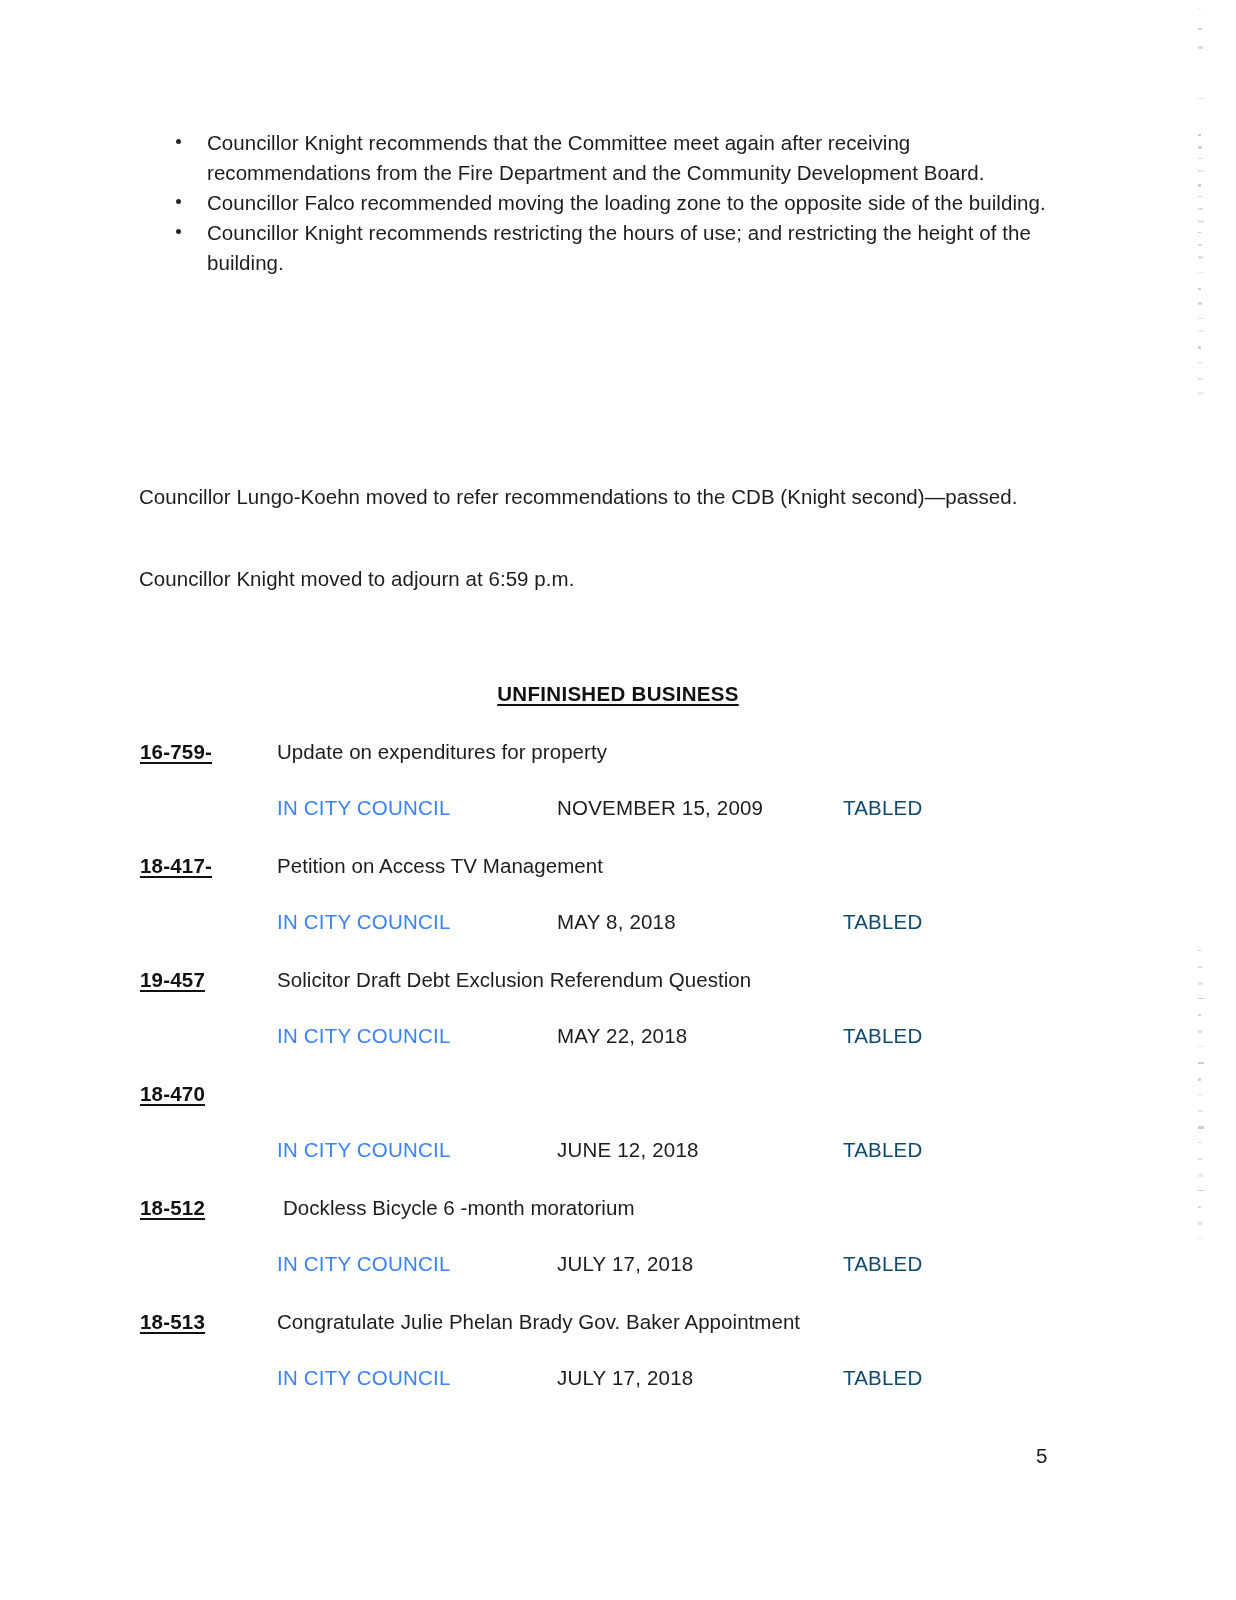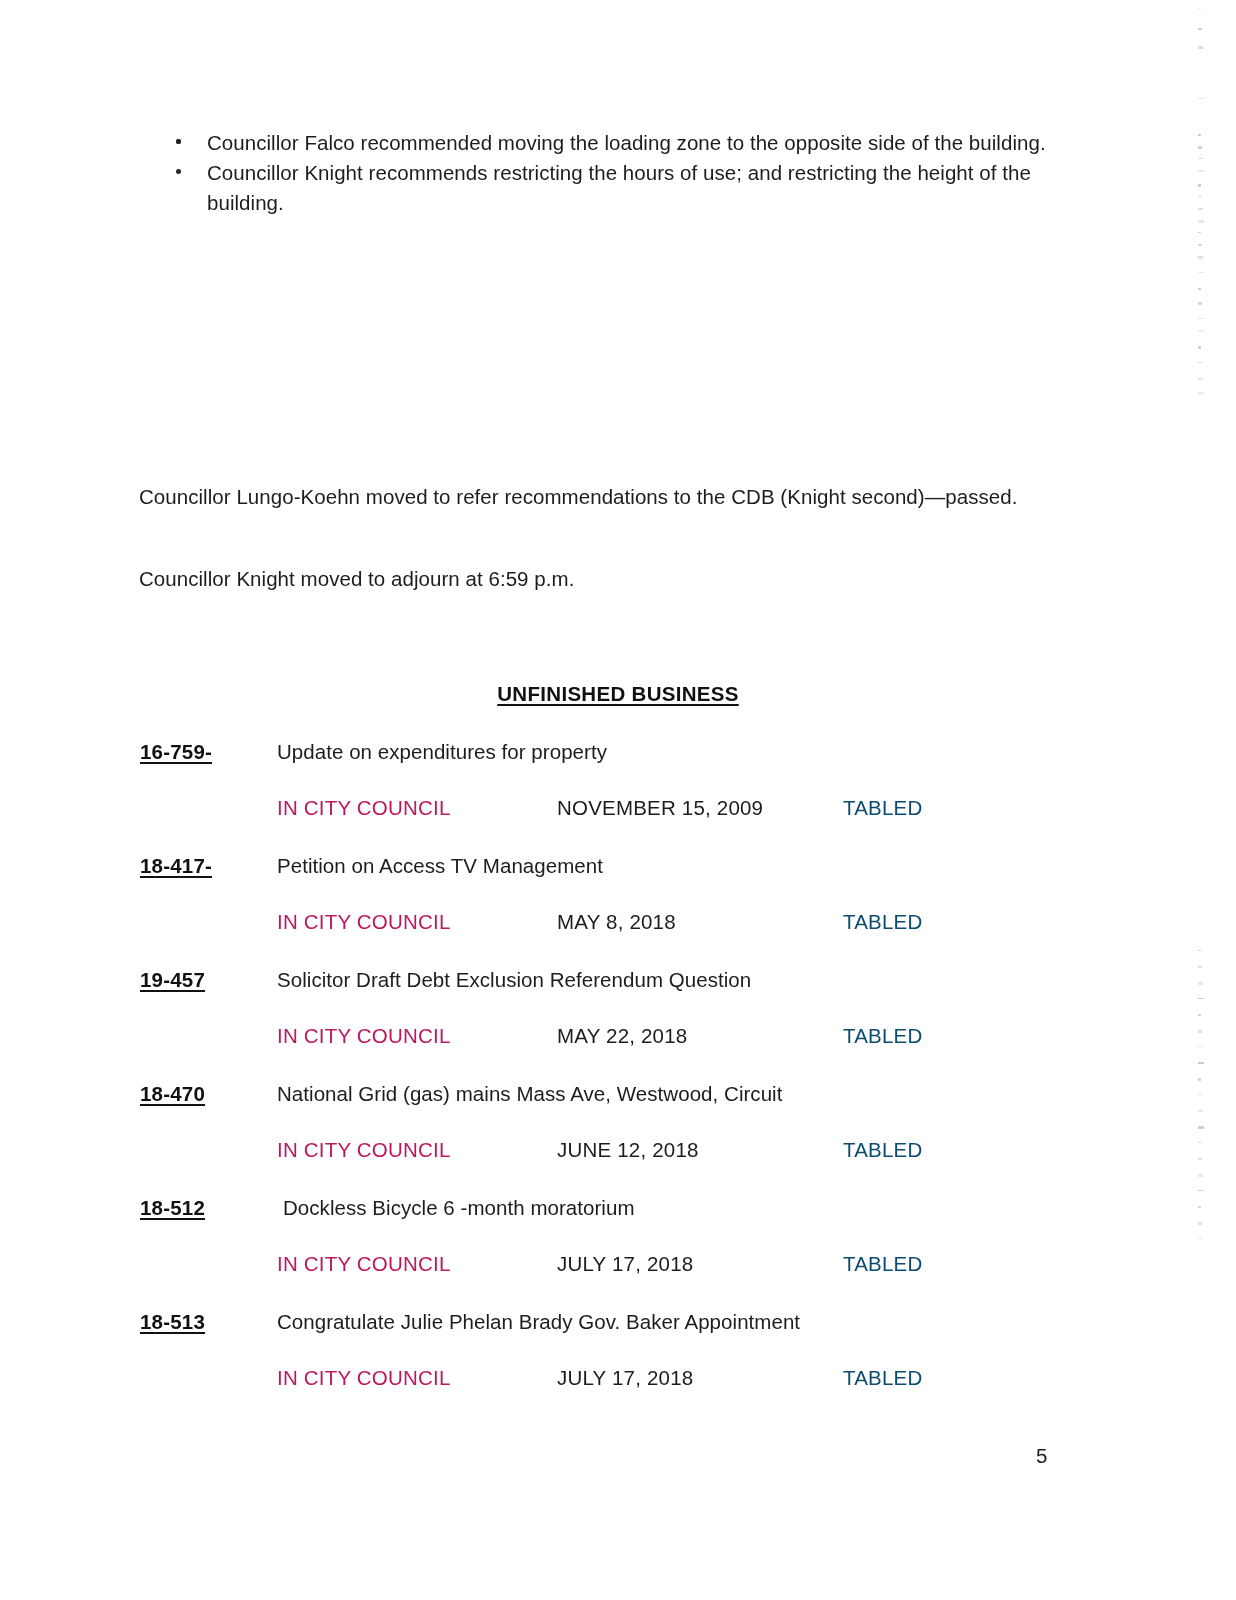--- a/index.html
+++ b/index.html
@@ -122,21 +122,21 @@
     left: 0;
     width: 1236px;
     height: 30px;
   }
   .status-venue {
     position: absolute;
     left: 277px;
     top: 0;
     font-size: 20.5px;
     letter-spacing: 0.2px;
-    color: #be185d;
+    color: #3b82f6;
     white-space: nowrap;
   }
   .status-date {
     position: absolute;
     left: 557px;
     top: 0;
     font-size: 20.5px;
     letter-spacing: 0.2px;
     color: #1d1d1d;
     white-space: nowrap;
@@ -179,20 +179,21 @@
   }
 </style>
 </head>
 <body>
 
 <div class="page">
 
   <ul class="bullet-list">
     <li class="bullet-item">
       <span class="bullet-dot"></span>
+      <span>Councillor Knight recommends that the Committee meet again after receiving recommendations from the Fire Department and the Community Development Board.</span>
     </li>
     <li class="bullet-item">
       <span class="bullet-dot"></span>
       <span>Councillor Falco recommended moving the loading zone to the opposite side of the building.</span>
     </li>
     <li class="bullet-item">
       <span class="bullet-dot"></span>
       <span>Councillor Knight recommends restricting the hours of use; and restricting the height of the building.</span>
     </li>
   </ul>
@@ -231,21 +232,20 @@
       <div class="item-desc">Solicitor Draft Debt Exclusion Referendum Question</div>
       <div class="status-row">
         <span class="status-venue">IN CITY COUNCIL</span>
         <span class="status-date">MAY 22, 2018</span>
         <span class="status-state">TABLED</span>
       </div>
     </div>
 
     <div class="item-block">
       <div class="item-number">18-470</div>
-      <div class="item-desc">National Grid (gas) mains Mass Ave, Westwood, Circuit</div>
       <div class="status-row">
         <span class="status-venue">IN CITY COUNCIL</span>
         <span class="status-date">JUNE 12, 2018</span>
         <span class="status-state">TABLED</span>
       </div>
     </div>
 
     <div class="item-block">
       <div class="item-number">18-512</div>
       <div class="item-desc indented">Dockless Bicycle 6 -month moratorium</div>

